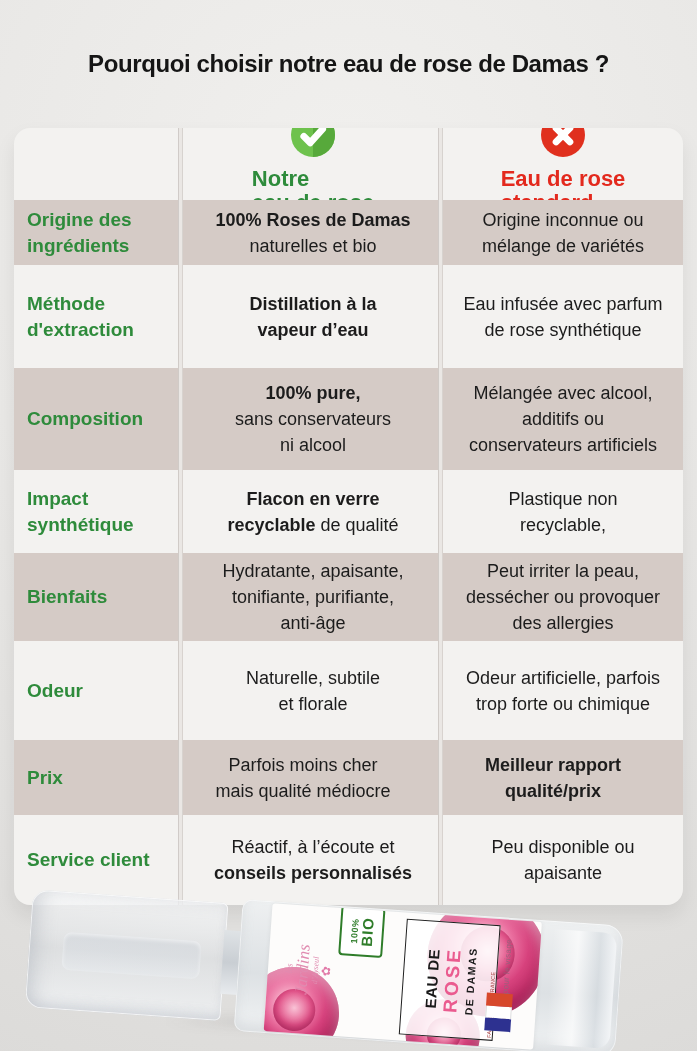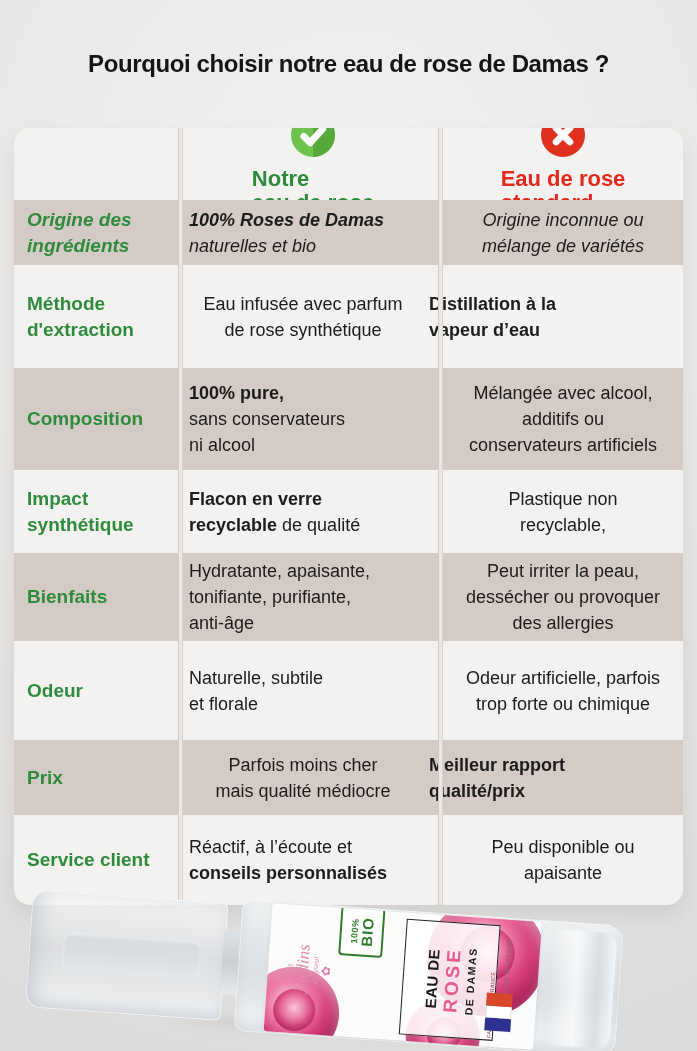--- a/index.html
+++ b/index.html
@@ -36,21 +36,21 @@
   .vdiv.d1 { left:164px; } .vdiv.d2 { left:424px; }
 
   .trow { display:flex; width:100%; position:relative; z-index:1; }
   .trow.shaded { background:var(--shaded); }
   .trow.header { height:72px; }
 
   .cell { display:flex; flex-direction:column; justify-content:center; }
   .lcell { width:169px; padding-left:13px; padding-right:10px; align-items:flex-start;
            font-size:19px; font-weight:700; color:var(--green);
            line-height:26px; white-space:pre-line; }
-  .mcell { width:260px; align-items:flex-start; text-align:center;
+  .mcell { width:260px; align-items:center; text-align:center;
            font-size:18px; color:var(--ink); line-height:26px; padding:4px 6px; }
   .rcell { flex:1; align-items:center; text-align:center;
            font-size:18px; color:var(--ink); line-height:26px; padding:4px 8px; }
   .mcell .b { font-weight:700; }
   .ln { display:block; }
 
   .hcell { align-items:center; justify-content:center; gap:10px; }
   .hicon { width:44px; height:44px; flex:0 0 44px; }
   .htxt { font-size:22px; font-weight:800; line-height:24px; text-align:left; }
   .htxt.green { color:var(--green); }
@@ -151,42 +151,42 @@
           <circle cx="24" cy="24" r="24" fill="#e0301e"></circle>
           <path d="M16.5 16.5 L31.5 31.5 M31.5 16.5 L16.5 31.5" stroke="#ffffff" stroke-width="7.5" fill="none" stroke-linecap="round"></path>
         </svg>
       </span>
       <span class="htxt red">
         <span>Eau de rose</span><br>
         <span>standard</span>
       </span>
     </div>
   </div>
-  <div class="trow body shaded" style="height: 65px; font-style: italic;">
+  <div class="trow body shaded" style="height: 65px;">
       <div class="cell lcell">Origine des
 ingrédients</div>
       <div class="cell mcell">
         <div class="ln"><span class="b">100% Roses de Damas</span></div>
         <div class="ln"><span class="r">naturelles et bio</span></div>
       </div>
       <div class="cell rcell">
         <div class="ln"><span class="r">Origine inconnue ou</span></div>
         <div class="ln"><span class="r">mélange de variétés</span></div>
       </div>
     </div>
     <div class="trow body" style="height: 103px;">
       <div class="cell lcell">Méthode
 d'extraction</div>
+      <div class="cell mcell">
+        <div class="ln"><span class="b">Distillation à la</span></div>
+        <div class="ln"><span class="b">vapeur d’eau</span></div>
+      </div>
       <div class="cell rcell">
         <div class="ln"><span class="r">Eau infusée avec parfum</span></div>
         <div class="ln"><span class="r">de rose synthétique</span></div>
-      </div>
-      <div class="cell mcell">
-        <div class="ln"><span class="b">Distillation à la</span></div>
-        <div class="ln"><span class="b">vapeur d’eau</span></div>
       </div>
     </div>
     <div class="trow body shaded" style="height: 102px;">
       <div class="cell lcell">Composition</div>
       <div class="cell mcell">
         <div class="ln"><span class="b">100% pure,</span></div>
         <div class="ln"><span class="r">sans conservateurs</span></div>
         <div class="ln"><span class="r">ni alcool</span></div>
       </div>
       <div class="cell rcell">

